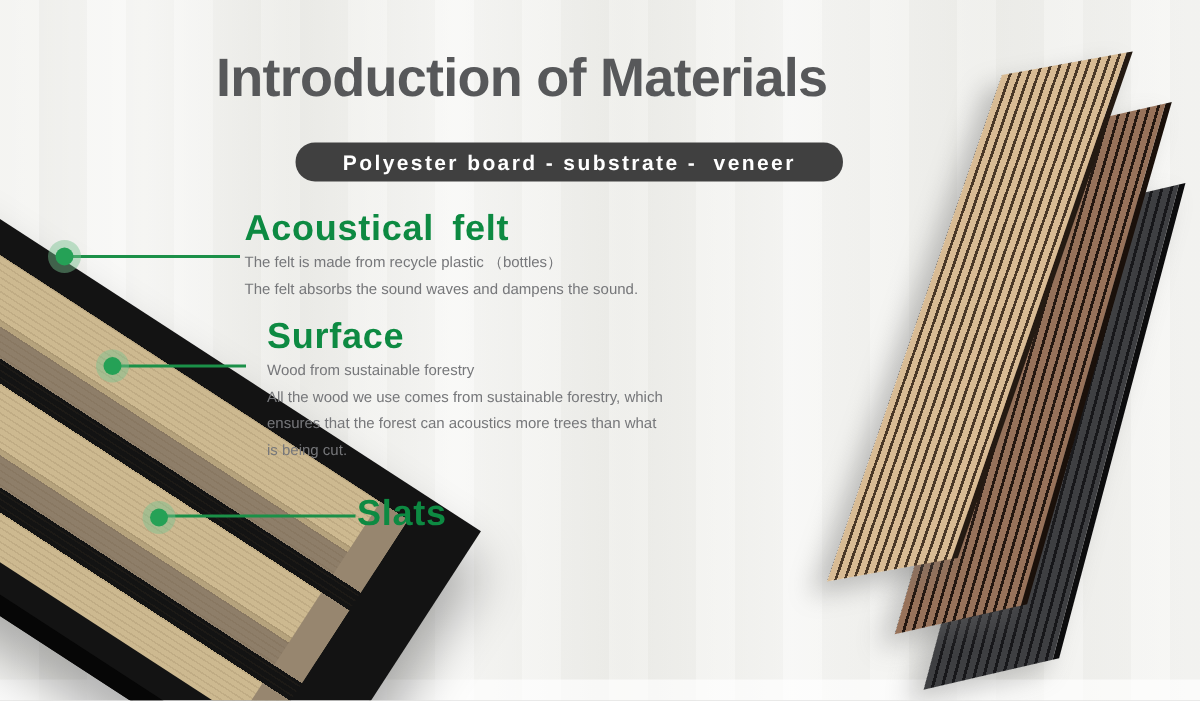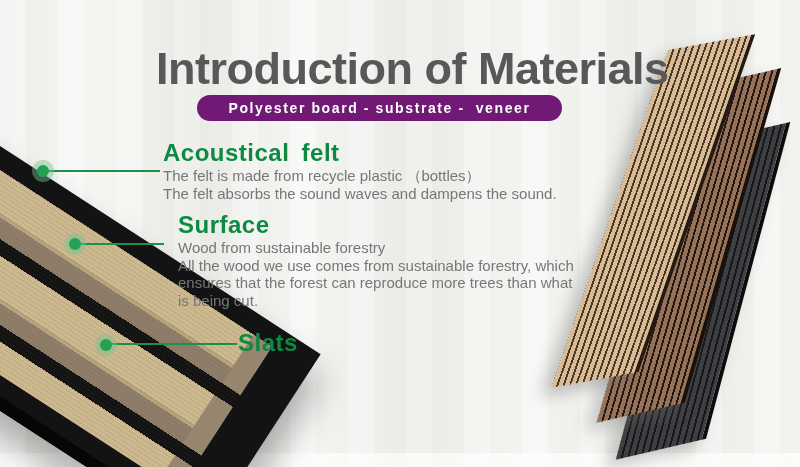--- a/index.html
+++ b/index.html
@@ -71,45 +71,45 @@
   .dot1{left:37px;top:165px;}
   .dot2{left:69px;top:238px;}
   .dot3{left:100px;top:339px;}
   .callout-line{position:absolute;height:2px;background:#1b9048;z-index:5;}
   .line1{left:48px;top:170px;width:112px;}
   .line2{left:80px;top:243px;width:84px;}
   .line3{left:111px;top:343px;width:126px;}
 
   
   .page-title{
-    position:absolute;left:140px;top:27px;margin:16px;
-    font-size:45px;font-weight:700;color:#57585a;letter-spacing:-0.5px;
+    position:absolute;left:140px;top:27px;margin:4px;
+    font-size:36px;font-weight:700;color:#57585a;letter-spacing:-0.5px;
     z-index:4;white-space:nowrap;
   }
   .pill{
     position:absolute;left:197px;top:95px;width:365px;height:26px;
-    background:#701a75;border-radius:13px;
+    background:#404040;border-radius:13px;
     display:flex;align-items:center;justify-content:center;
     z-index:4;
   }
   .pill span{
     color:#ffffff;font-weight:700;font-size:14px;letter-spacing:1.6px;
     white-space:pre;
   }
   .section{position:absolute;z-index:6;}
   .sec1{left:163px;top:141px;}
   .sec2{left:178px;top:213px;}
   .sec3{left:238px;top:331px;}
   .sec-heading{
     font-size:24px;font-weight:700;color:#0d8a42;
     letter-spacing:0.5px;word-spacing:5px;line-height:24px;
   }
   .sec-body{
     margin-top:2px;
-    font-size:15px;color:#76777a;line-height:17.5px;
+    font-size:10px;color:#76777a;line-height:17.5px;
     white-space:pre-line;
   }
 </style>
 </head>
 <body>
 
 <div class="canvas">
 
   <div class="streaks"></div>
   <div class="bottom-strip"></div>
@@ -145,21 +145,21 @@
   <div class="section sec1">
     <div class="sec-heading">Acoustical felt</div>
     <div class="sec-body">The felt is made from recycle plastic （bottles）
 The felt absorbs the sound waves and dampens the sound.</div>
   </div>
 
   <div class="section sec2">
     <div class="sec-heading">Surface</div>
     <div class="sec-body">Wood from sustainable forestry
 All the wood we use comes from sustainable forestry, which
-ensures that the forest can reproduce more trees than what
+ensures that the forest can acoustics more trees than what
 is being cut.</div>
   </div>
 
   <div class="section sec3">
     <div class="sec-heading">Slats</div>
   </div>
 
 </div>
 
 </body></html>

